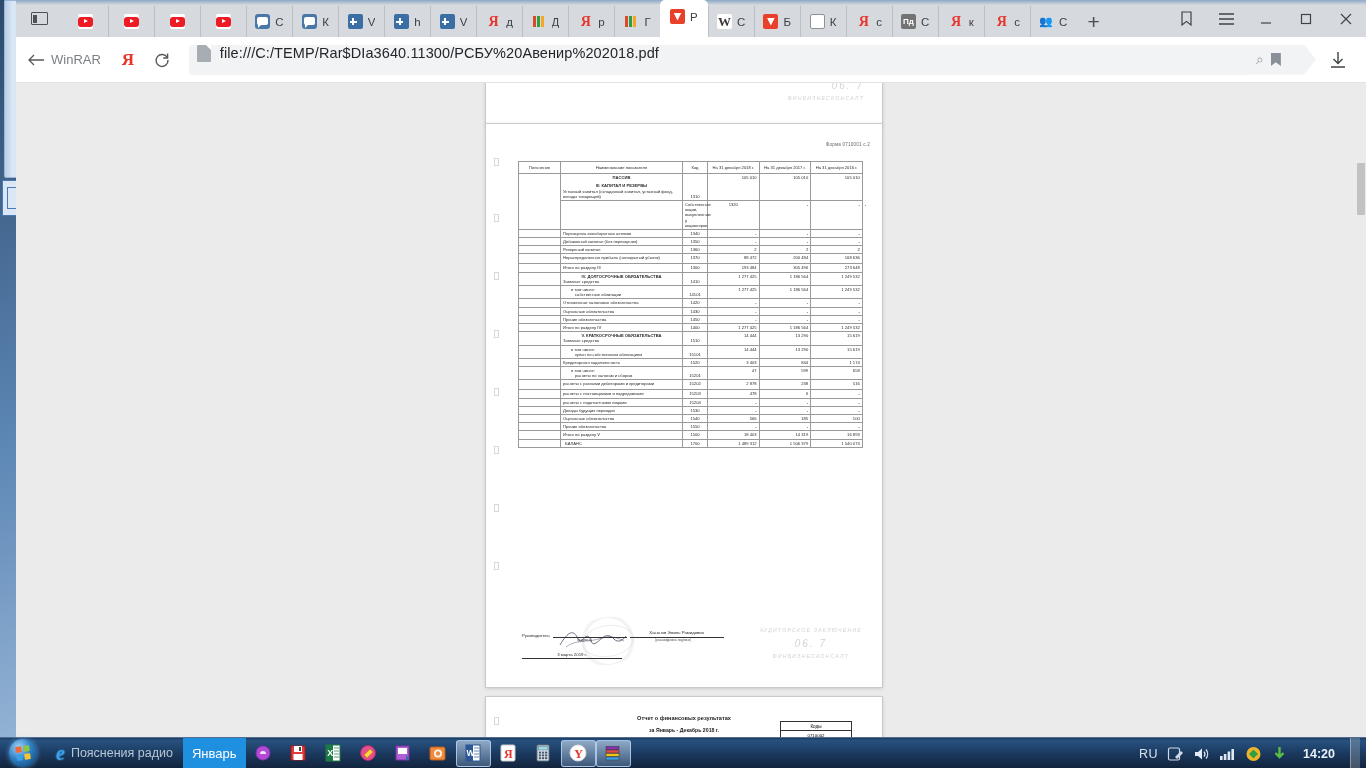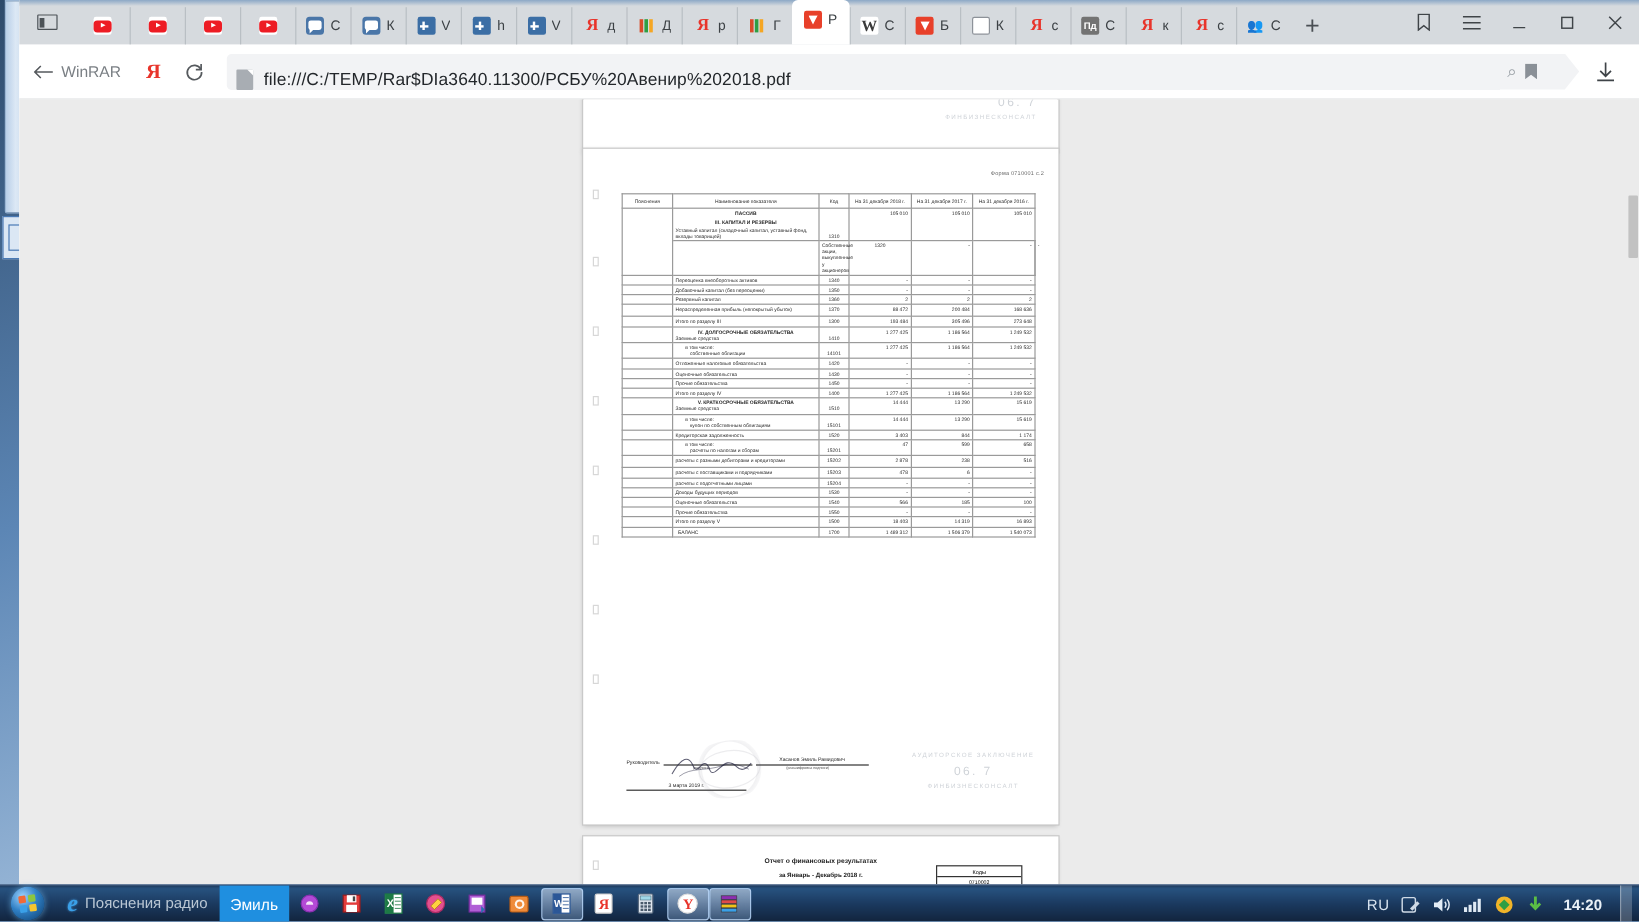--- a/index.html
+++ b/index.html
@@ -135,21 +135,21 @@
   }
   .tb-btn { width:34px; height:34px; display:flex; align-items:center; justify-content:center;
             color:#55595d; }
   .back-btn { display:flex; align-items:center; gap:6px; padding:0 10px 0 6px;
               color:#7a7f84; font-size:13px; }
   .ya-btn { width:34px; height:34px; display:flex; align-items:center; justify-content:center;
             color:#e8342b; font-family:"Liberation Serif",serif; font-size:17px; font-weight:bold;}
   .urlbar {
     flex:1; height:30px; margin-left:10px; margin-right:0;
     background:#f2f3f5; border-radius:4px 0 0 4px;
-    display:flex; align-items:flex-end; padding:0 8px; gap:9px;
+    display:flex; align-items:flex-start; padding:0 8px; gap:9px;
     position:relative;
   }
   .urlbar .doc-ico{
     width:14px; height:17px; background:#a8adb3; border-radius:1px; position:relative; flex:0 0 14px;
   }
   .urlbar .doc-ico::after{
     content:""; position:absolute; right:0; top:0; border-top:5px solid #fff;
     border-left:5px solid transparent;
   }
   .url-text { font-size:14.5px; color:#23272b; white-space:nowrap; letter-spacing:.1px;}
@@ -180,21 +180,21 @@
   .page {
     position:absolute; left:470px; width:396px; background:#fff;
     box-shadow:0 0 0 1px #c9c9c9, 0 1px 4px rgba(0,0,0,.22);
   }
   .page-top { top:-560px; height:604px; }
   .page-main { top:41px; height:563px; }
   .page-next { top:614px; height:200px; }
 
   .wm {
     position:absolute; text-align:center; color:#cfd3d8; font-size:5.2px;
-    letter-spacing:1.2px; line-height:1.7; white-space:nowrap;
+    letter-spacing:1.2px; line-height:1.7; white-space:nowrap;font-style:italic;
   }
   .wm .big { font-size:10px; letter-spacing:2px; }
 
   .form-label {
     position:absolute; right:12px; top:18px; font-size:4.6px; color:#6a6a6a;
     letter-spacing:.2px;
   }
 
   
   table.bs {
@@ -813,21 +813,21 @@
             <i></i>
           </div>
       </div>
     </div>
 
     <div class="tb-ie">
       <span class="ie-ico">e</span>
       <span class="tb-ie-label">Пояснения радио</span>
     </div>
 
-    <div class="find-btn">Эмиль</div>
+    <div class="find-btn">Январь</div>
 
     <div class="tb-items">
       <div class="tbi">
         <svg class="ic" viewBox="0 0 20 20">
             <circle cx="10" cy="10" r="7" fill="#b34ad6"></circle>
             <circle cx="10" cy="10" r="7" fill="none" stroke="#8a2fb0" stroke-width="1"></circle>
             <path d="M7 11a3 3 0 0 1 6 0z" fill="#fff" opacity=".85"></path>
           </svg>
       </div>
       <div class="tbi">

